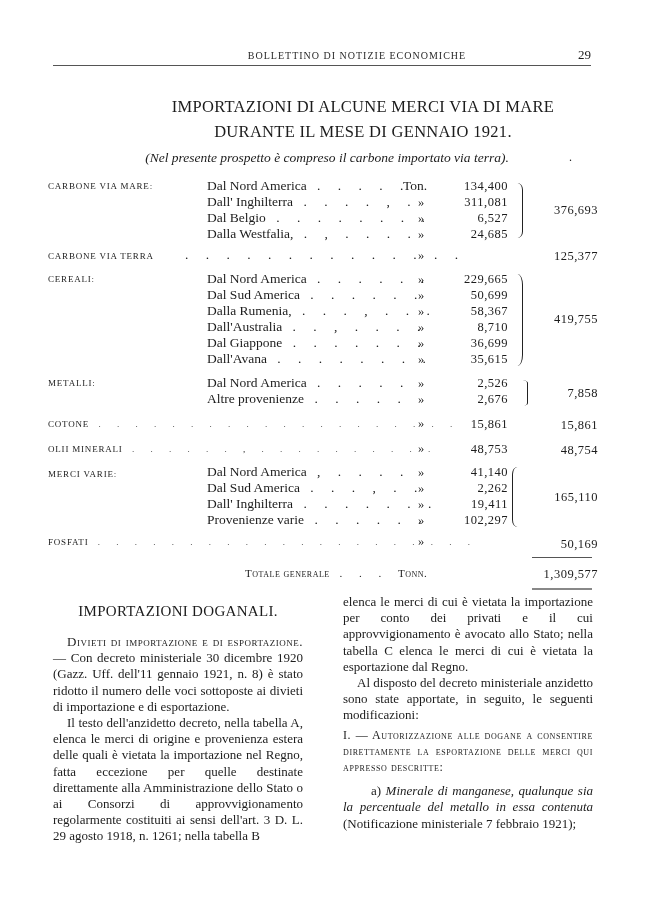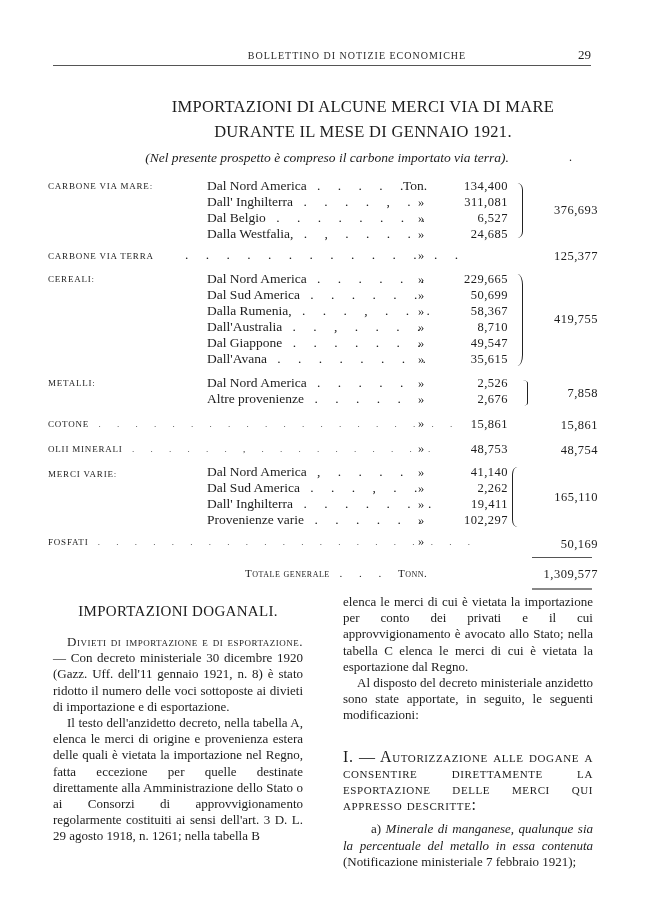--- a/index.html
+++ b/index.html
@@ -95,21 +95,21 @@
   <div class="abs src" style="top:303px"><span>Dalla Rumenia,</span><span class="dots"> . . . , . . .</span></div>
   <div class="abs unit" style="top:304px">»</div>
   <div class="abs val" style="top:304px">58,367</div>
 
   <div class="abs src" style="top:319px"><span>Dall'Australia</span><span class="dots"> . . , . . . .</span></div>
   <div class="abs unit" style="top:320px">»</div>
   <div class="abs val" style="top:320px">8,710</div>
 
   <div class="abs src" style="top:335px"><span>Dal Giappone</span><span class="dots"> . . . . . . .</span></div>
   <div class="abs unit" style="top:336px">»</div>
-  <div class="abs val" style="top:336px">49,547</div>
+  <div class="abs val" style="top:336px">36,699</div>
 
   <div class="abs src" style="top:351px"><span>Dall'Avana</span><span class="dots"> . . . . . . . .</span></div>
   <div class="abs unit" style="top:352px">»</div>
   <div class="abs val" style="top:352px">35,615</div>
 
   <div class="abs brace-r" style="left:512px; top:274px; height:92px;"></div>
   <div class="abs tot" style="top:312px">419,755</div>
 </div>
 
 <div>
@@ -181,19 +181,19 @@
   <p class="ind">
     <span class="sc">Divieti di importazione e di esportazione.</span>
     <span>— Con decreto ministeriale 30 dicembre 1920 (Gazz. Uff. dell'11 gennaio 1921, n. 8) è stato ridotto il numero delle voci sottoposte ai divieti di importazione e di esportazione.</span>
   </p>
   <p class="ind">Il testo dell'anzidetto decreto, nella tabella A, elenca le merci di origine e provenienza estera delle quali è vietata la importazione nel Regno, fatta eccezione per quelle destinate direttamente alla Amministrazione dello Stato o ai Consorzi di approvvigionamento regolarmente costituiti ai sensi dell'art. 3 D. L. 29 agosto 1918, n. 1261; nella tabella B</p>
 </div>
 
 <div class="abs col col-right">
   <p>elenca le merci di cui è vietata la importazione per conto dei privati e il cui approvvigionamento è avocato allo Stato; nella tabella C elenca le merci di cui è vietata la esportazione dal Regno.</p>
   <p class="ind">Al disposto del decreto ministeriale anzidetto sono state apportate, in seguito, le seguenti modificazioni:</p>
-  <p class="sc" style="margin-top:25px; font-size:16px; letter-spacing:0.6px;">I. — Autorizzazione alle dogane a consentire direttamente la esportazione delle merci qui appresso descritte:</p>
+  <p class="sc" style="margin-top:3px; font-size:12px; letter-spacing:0.6px;">I. — Autorizzazione alle dogane a consentire direttamente la esportazione delle merci qui appresso descritte:</p>
   <p style="margin-top:8px; text-indent:28px;">
     <span>a)</span>
     <span class="it">Minerale di manganese, qualunque sia la percentuale del metallo in essa contenuta</span>
     <span>(Notificazione ministeriale 7 febbraio 1921);</span>
   </p>
 </div>
 
 </body></html>

